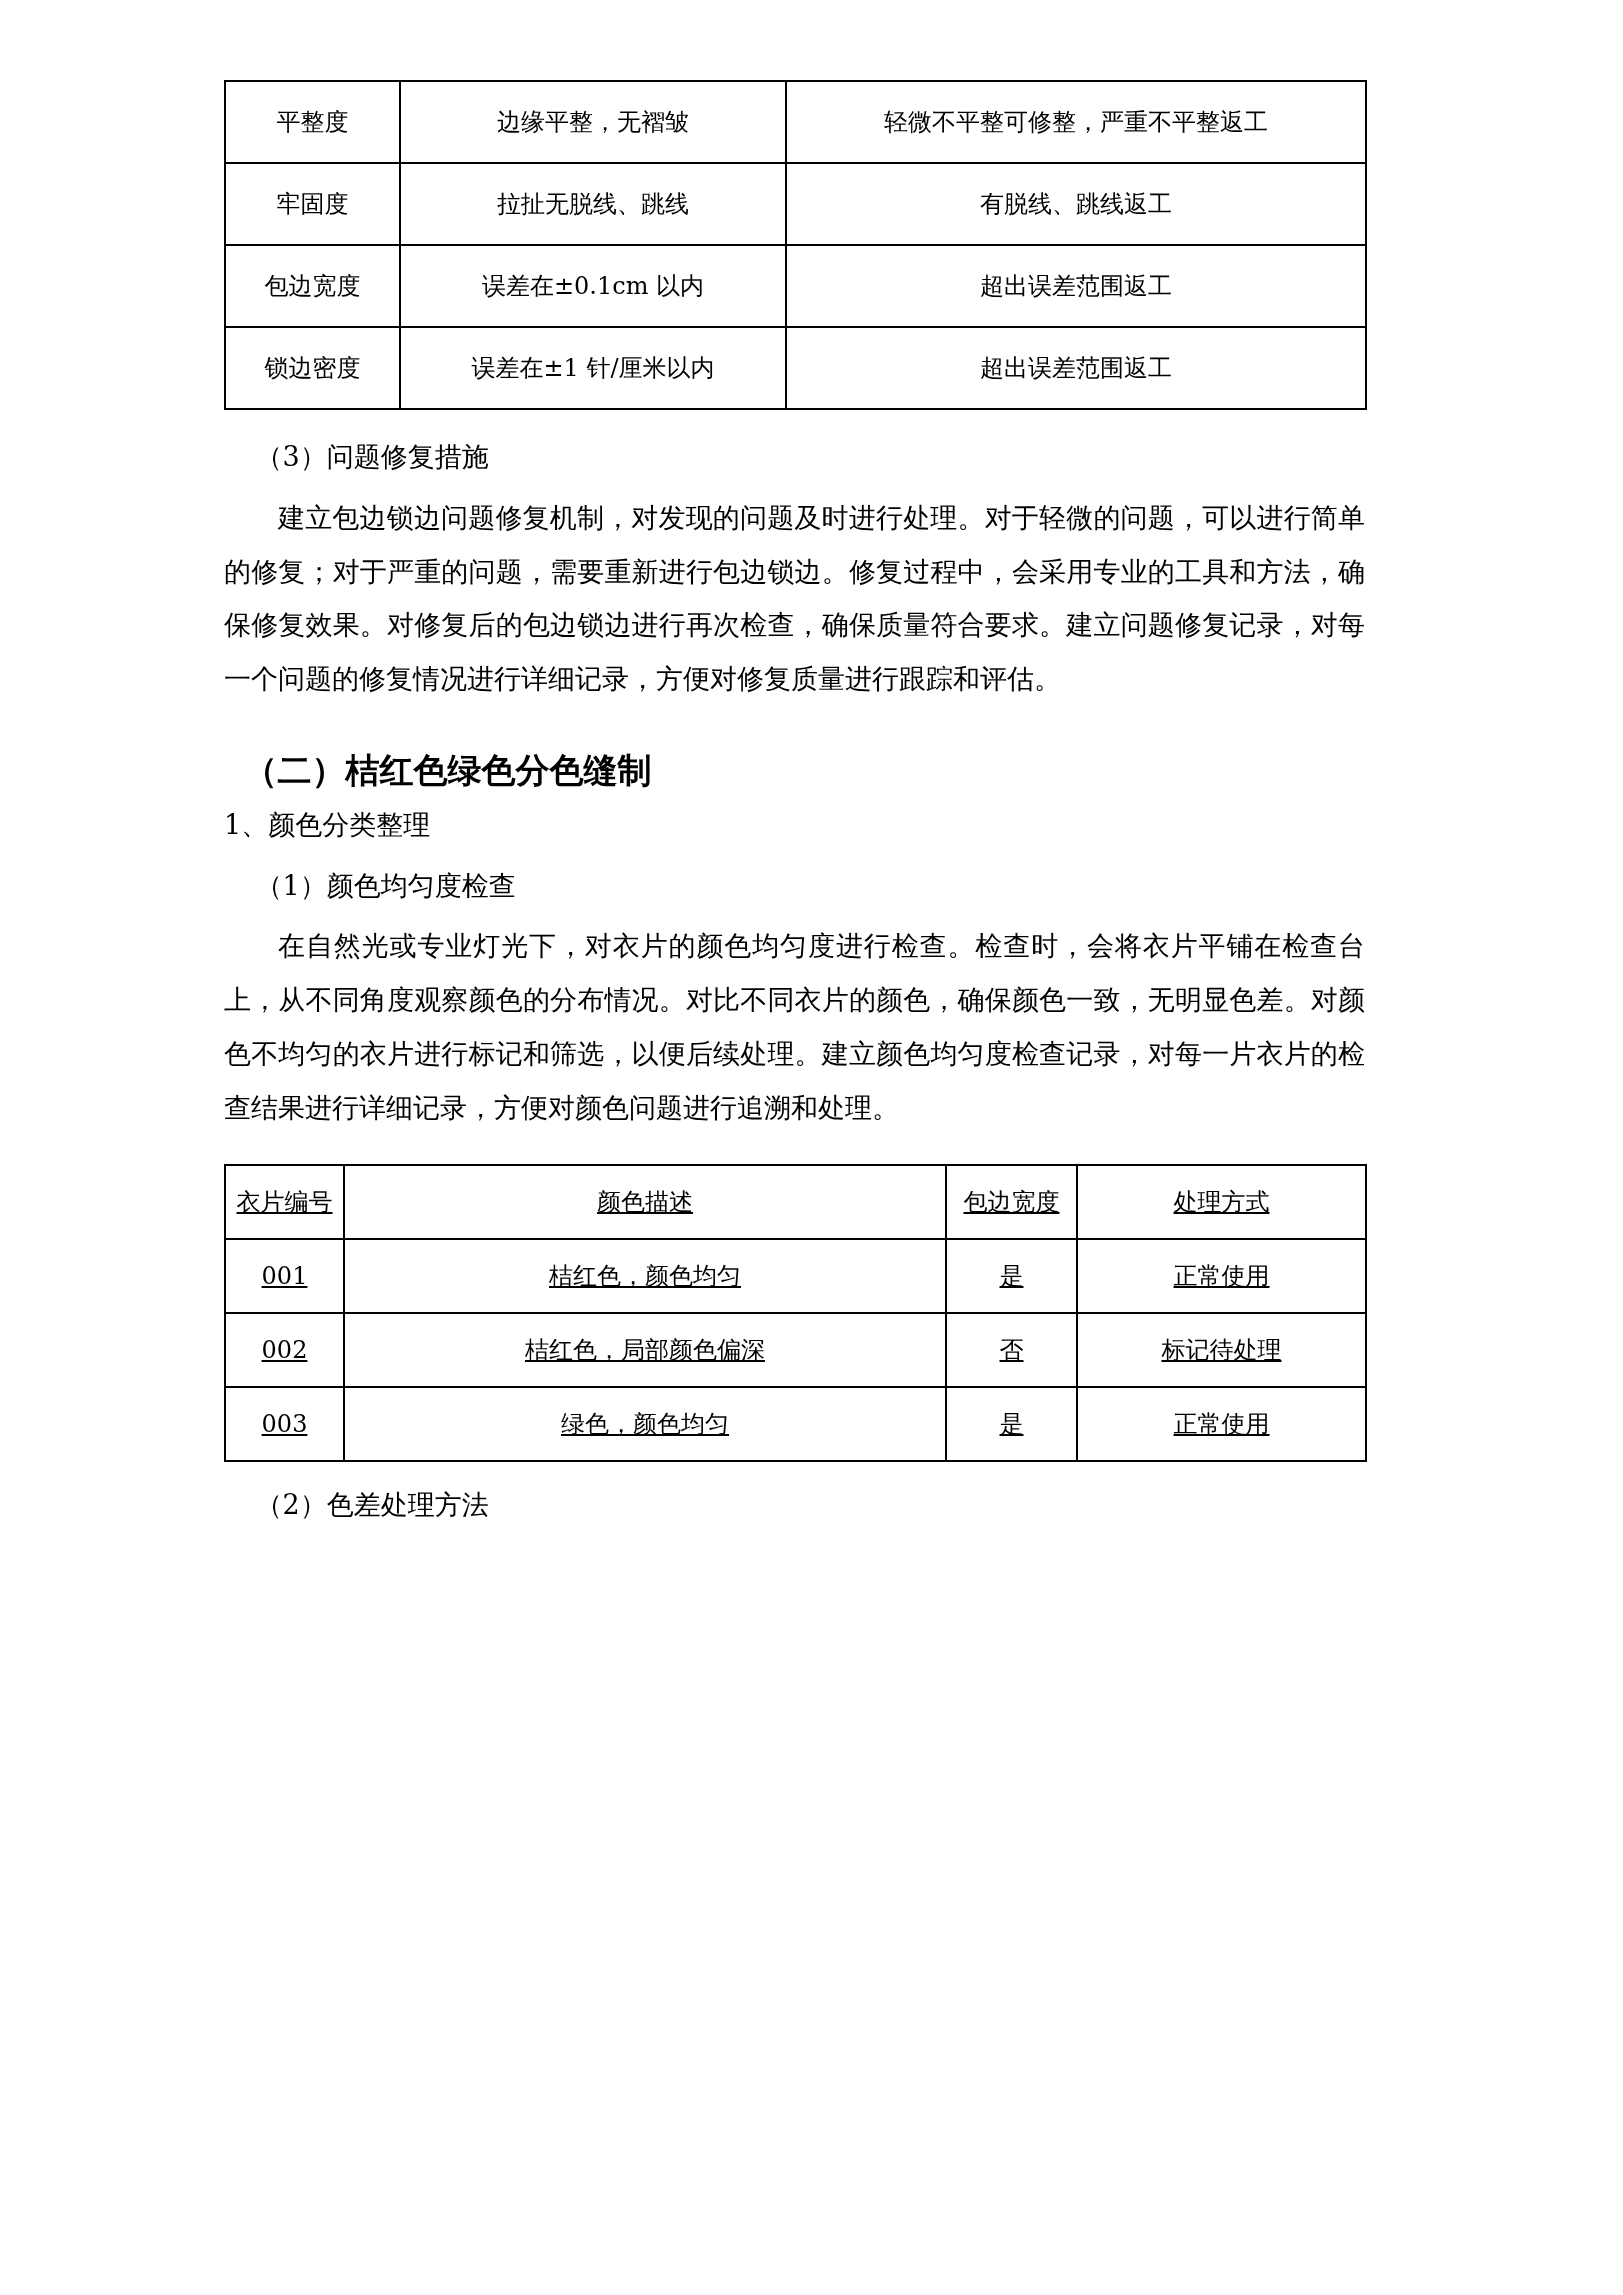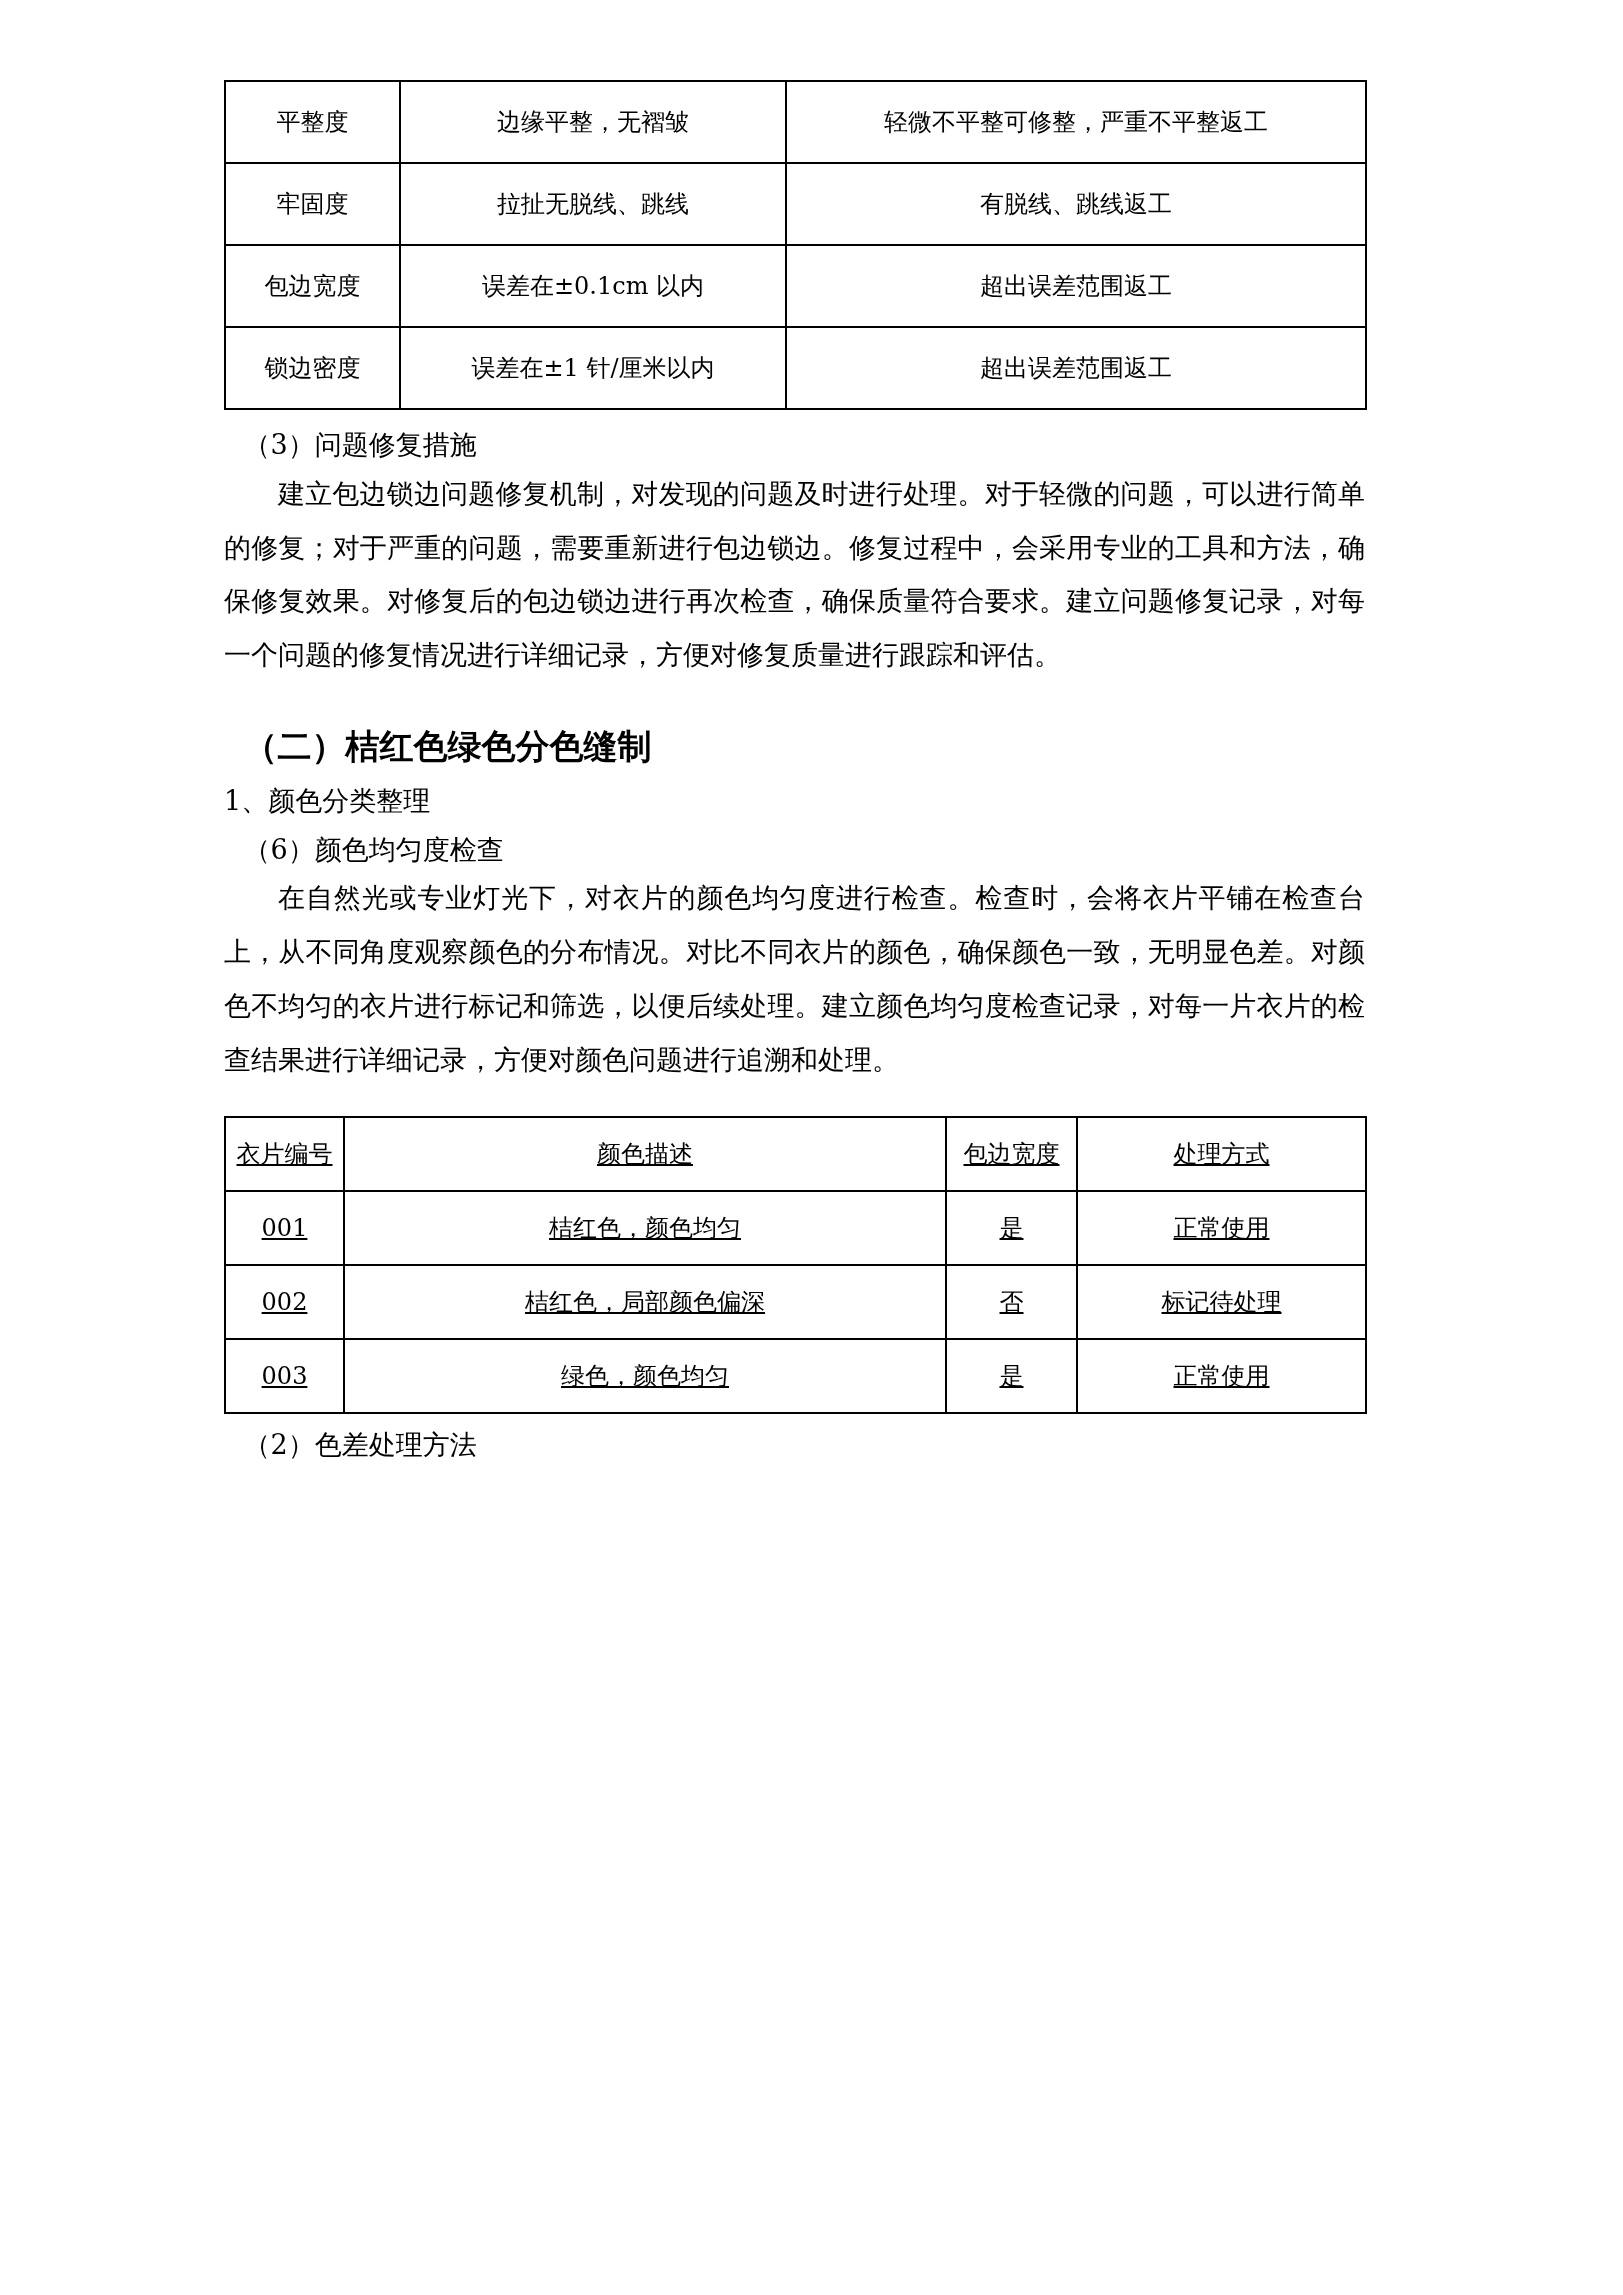--- a/index.html
+++ b/index.html
@@ -55,21 +55,21 @@
   #table-color td, #table-color th { height: 72px; text-decoration: underline; }
   #table-color col.k1 { width: 119px; }
   #table-color col.k2 { width: 602px; }
   #table-color col.k3 { width: 131px; }
   #table-color col.k4 { width: 289px; }
 
   
   .h-sub {
     font-size: 27px;
     line-height: 1.62;
-    margin: 0;
+    margin: 12px;
     padding-left: 19.6px;
     white-space: nowrap;
   }
   .h-num {
     font-size: 27px;
     line-height: 1.62;
     margin: 0;
     padding-left: 0px;
     white-space: nowrap;
   }
@@ -144,21 +144,21 @@
     <div class="sp-56"></div>
 
     <div class="h-major">（二）桔红色绿色分色缝制</div>
 
     <div class="sp-8"></div>
 
     <div class="h-num">1、颜色分类整理</div>
 
     <div class="sp-8"></div>
 
-    <div class="h-sub">（6）颜色均匀度检查</div>
+    <div class="h-sub">（1）颜色均匀度检查</div>
 
     <p class="body">在自然光或专业灯光下，对衣片的颜色均匀度进行检查。检查时，会将衣片平铺在检查台上，从不同角度观察颜色的分布情况。对比不同衣片的颜色，确保颜色一致，无明显色差。对颜色不均匀的衣片进行标记和筛选，以便后续处理。建立颜色均匀度检查记录，对每一片衣片的检查结果进行详细记录，方便对颜色问题进行追溯和处理。</p>
 
     <div class="sp-44"></div>
 
     <table class="doc-table" id="table-color">
       <colgroup>
           <col class="k1">
           <col class="k2">
           <col class="k3">

